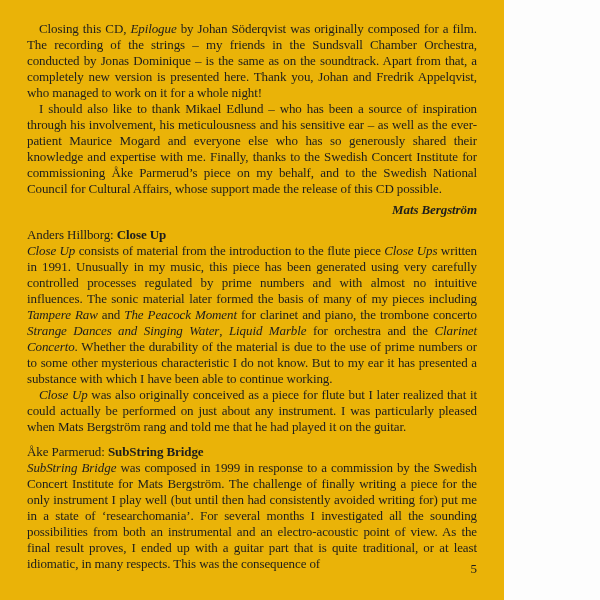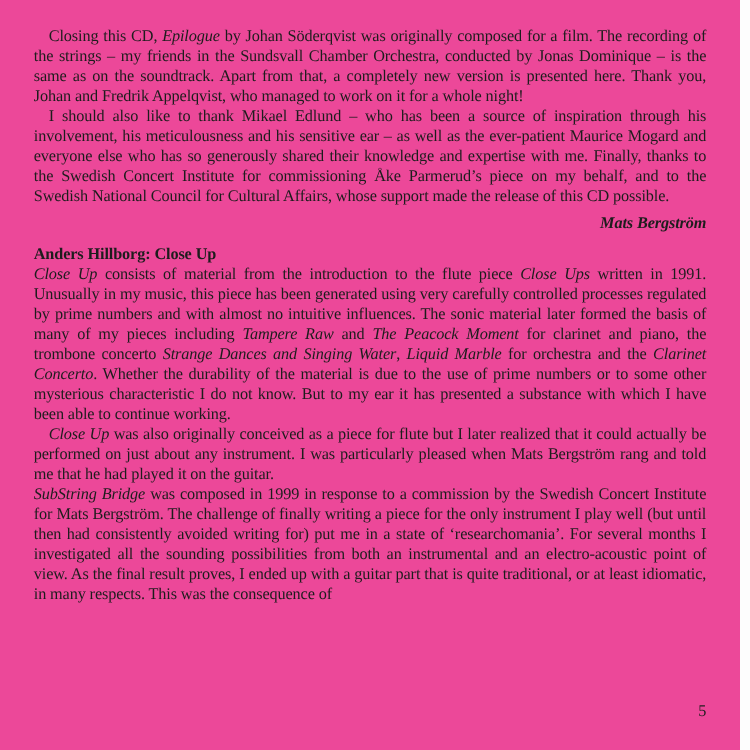--- a/index.html
+++ b/index.html
@@ -5,23 +5,23 @@
   html, body {
     margin: 0;
     padding: 0;
     width: 600px;
     height: 600px;
     overflow: hidden;
     background: #fdfdfd;
   }
   .page {
     position: relative;
-    width: 592px;
+    width: 504px;
     height: 600px;
-    background: #ec4899;
+    background: #eab308;
     font-family: "Liberation Serif", serif;
     color: #1d1d1d;
   }
   .text-block {
     position: absolute;
     left: 27px;
     right: 27px;
     top: 21px;
   }
   .para {
@@ -44,21 +44,21 @@
   .signature {
     margin: 5px 0 0 0;
     font-size: 13px;
     line-height: 16px;
     font-weight: bold;
     font-style: italic;
     text-align: right;
     letter-spacing: -0.1px;
   }
   .seg-i { font-style: italic; }
-  .seg-b { font-weight: bold; margin-top: 16px; }
+  .seg-b { font-weight: normal; margin-top: 16px; }
   .seg-bi { font-weight: bold; }
   .page-number {
     position: absolute;
     right: 27px;
     top: 561px;
     font-size: 13px;
     line-height: 16px;
   }
 </style>
 </head>
@@ -73,19 +73,20 @@
 
     <p class="signature"><span class="seg-bi">Mats Bergström</span></p>
 
     <p class="heading"><span class="seg-b">Anders Hillborg: </span><span class="seg-bi">Close Up</span></p>
 
     <p class="para"><span class="seg-i">Close Up</span><span> consists of material from the introduction to the flute piece </span><span class="seg-i">Close Ups</span><span> written in 1991. Unusually in my music, this piece has been generated using very carefully controlled processes regulated by prime numbers and with almost no intuitive influences. The sonic material later formed the basis of many of my pieces including </span><span class="seg-i">Tampere Raw</span><span> and </span><span class="seg-i">The Peacock Moment</span><span> for clarinet and piano, the trombone concerto </span><span class="seg-i">Strange Dances and Singing Water</span><span>, </span><span class="seg-i">Liquid Marble</span><span> for orchestra and the </span><span class="seg-i">Clarinet Concerto</span><span>. Whether the durability of the material is due to the use of prime numbers or to some other mysterious characteristic I do not know. But to my ear it has presented a substance with which I have been able to continue working.</span></p>
 
     <p class="para indent"><span class="seg-i">Close Up</span><span> was also originally conceived as a piece for flute but I later realized that it could actually be performed on just about any instrument. I was particularly pleased when Mats Bergström rang and told me that he had played it on the guitar.</span></p>
 
 
+    <p class="heading"><span class="seg-b">Åke Parmerud: </span><span class="seg-bi">SubString Bridge</span></p>
 
     <p class="para"><span class="seg-i">SubString Bridge</span><span> was composed in 1999 in response to a commission by the Swedish Concert Institute for Mats Bergström. The challenge of finally writing a piece for the only instrument I play well (but until then had consistently avoided writing for) put me in a state of ‘researchomania’. For several months I investigated all the sounding possibilities from both an instrumental and an electro-acoustic point of view. As the final result proves, I ended up with a guitar part that is quite traditional, or at least idiomatic, in many respects. This was the consequence of</span></p>
 
   </div>
 
   <div class="page-number">5</div>
 </div>
 
 </body></html>

